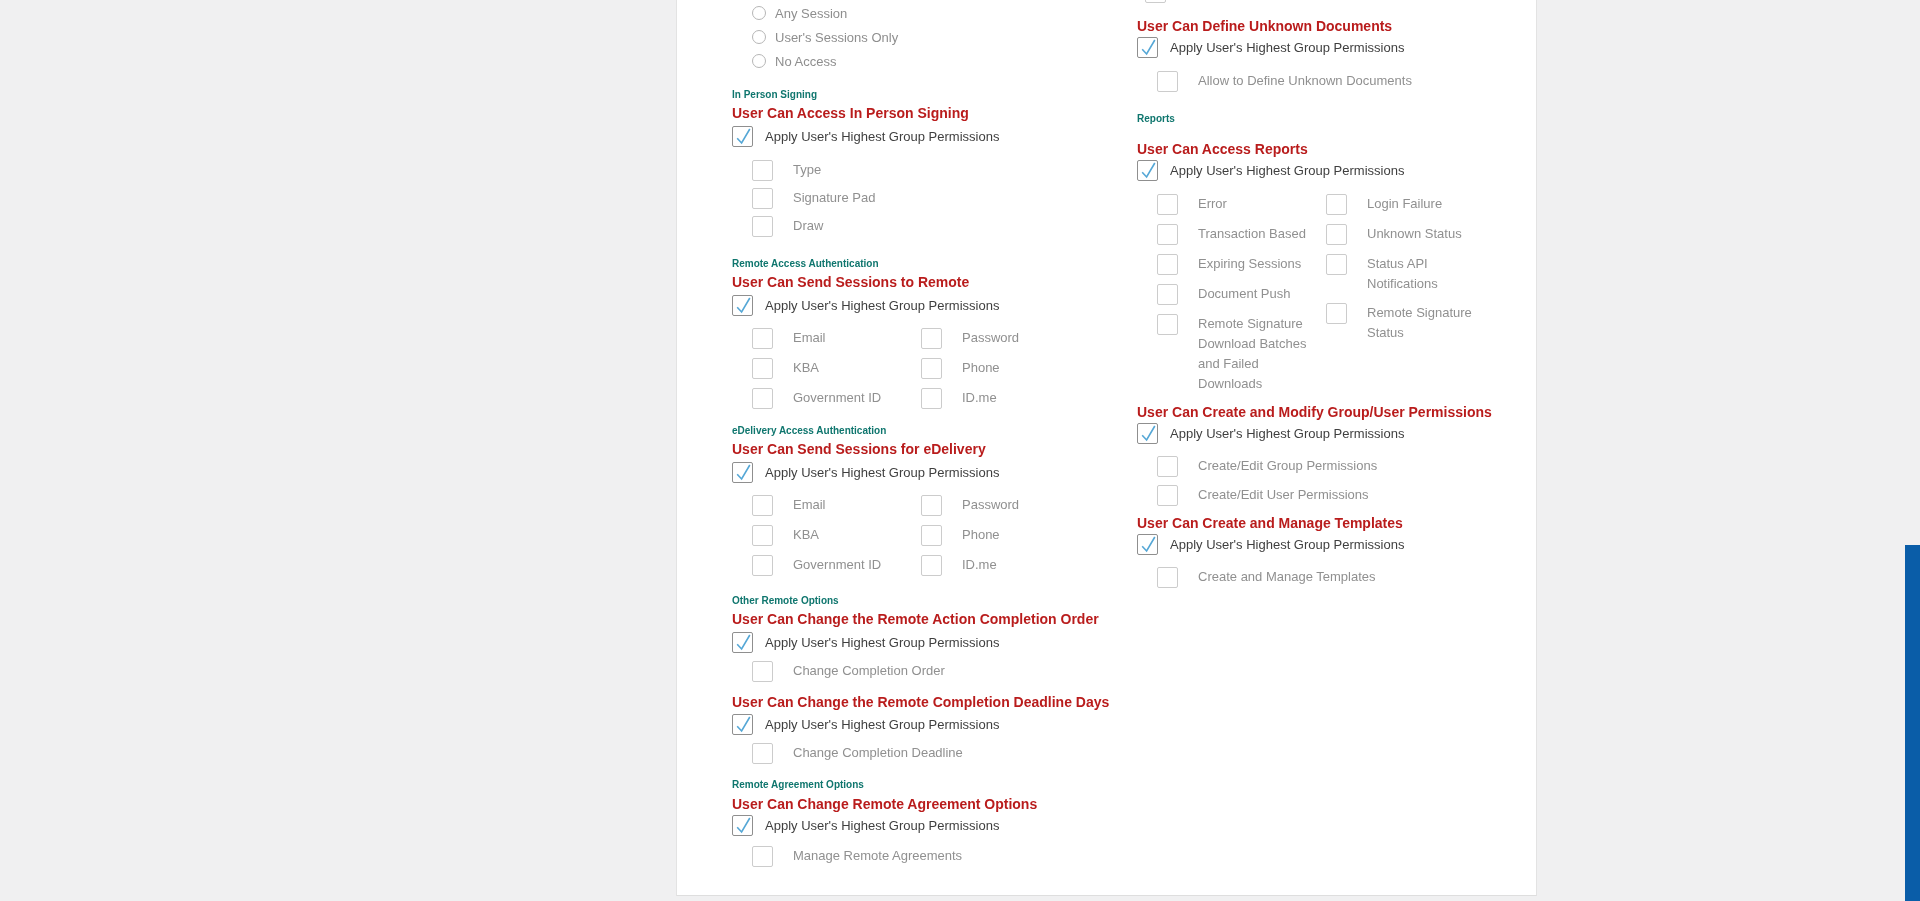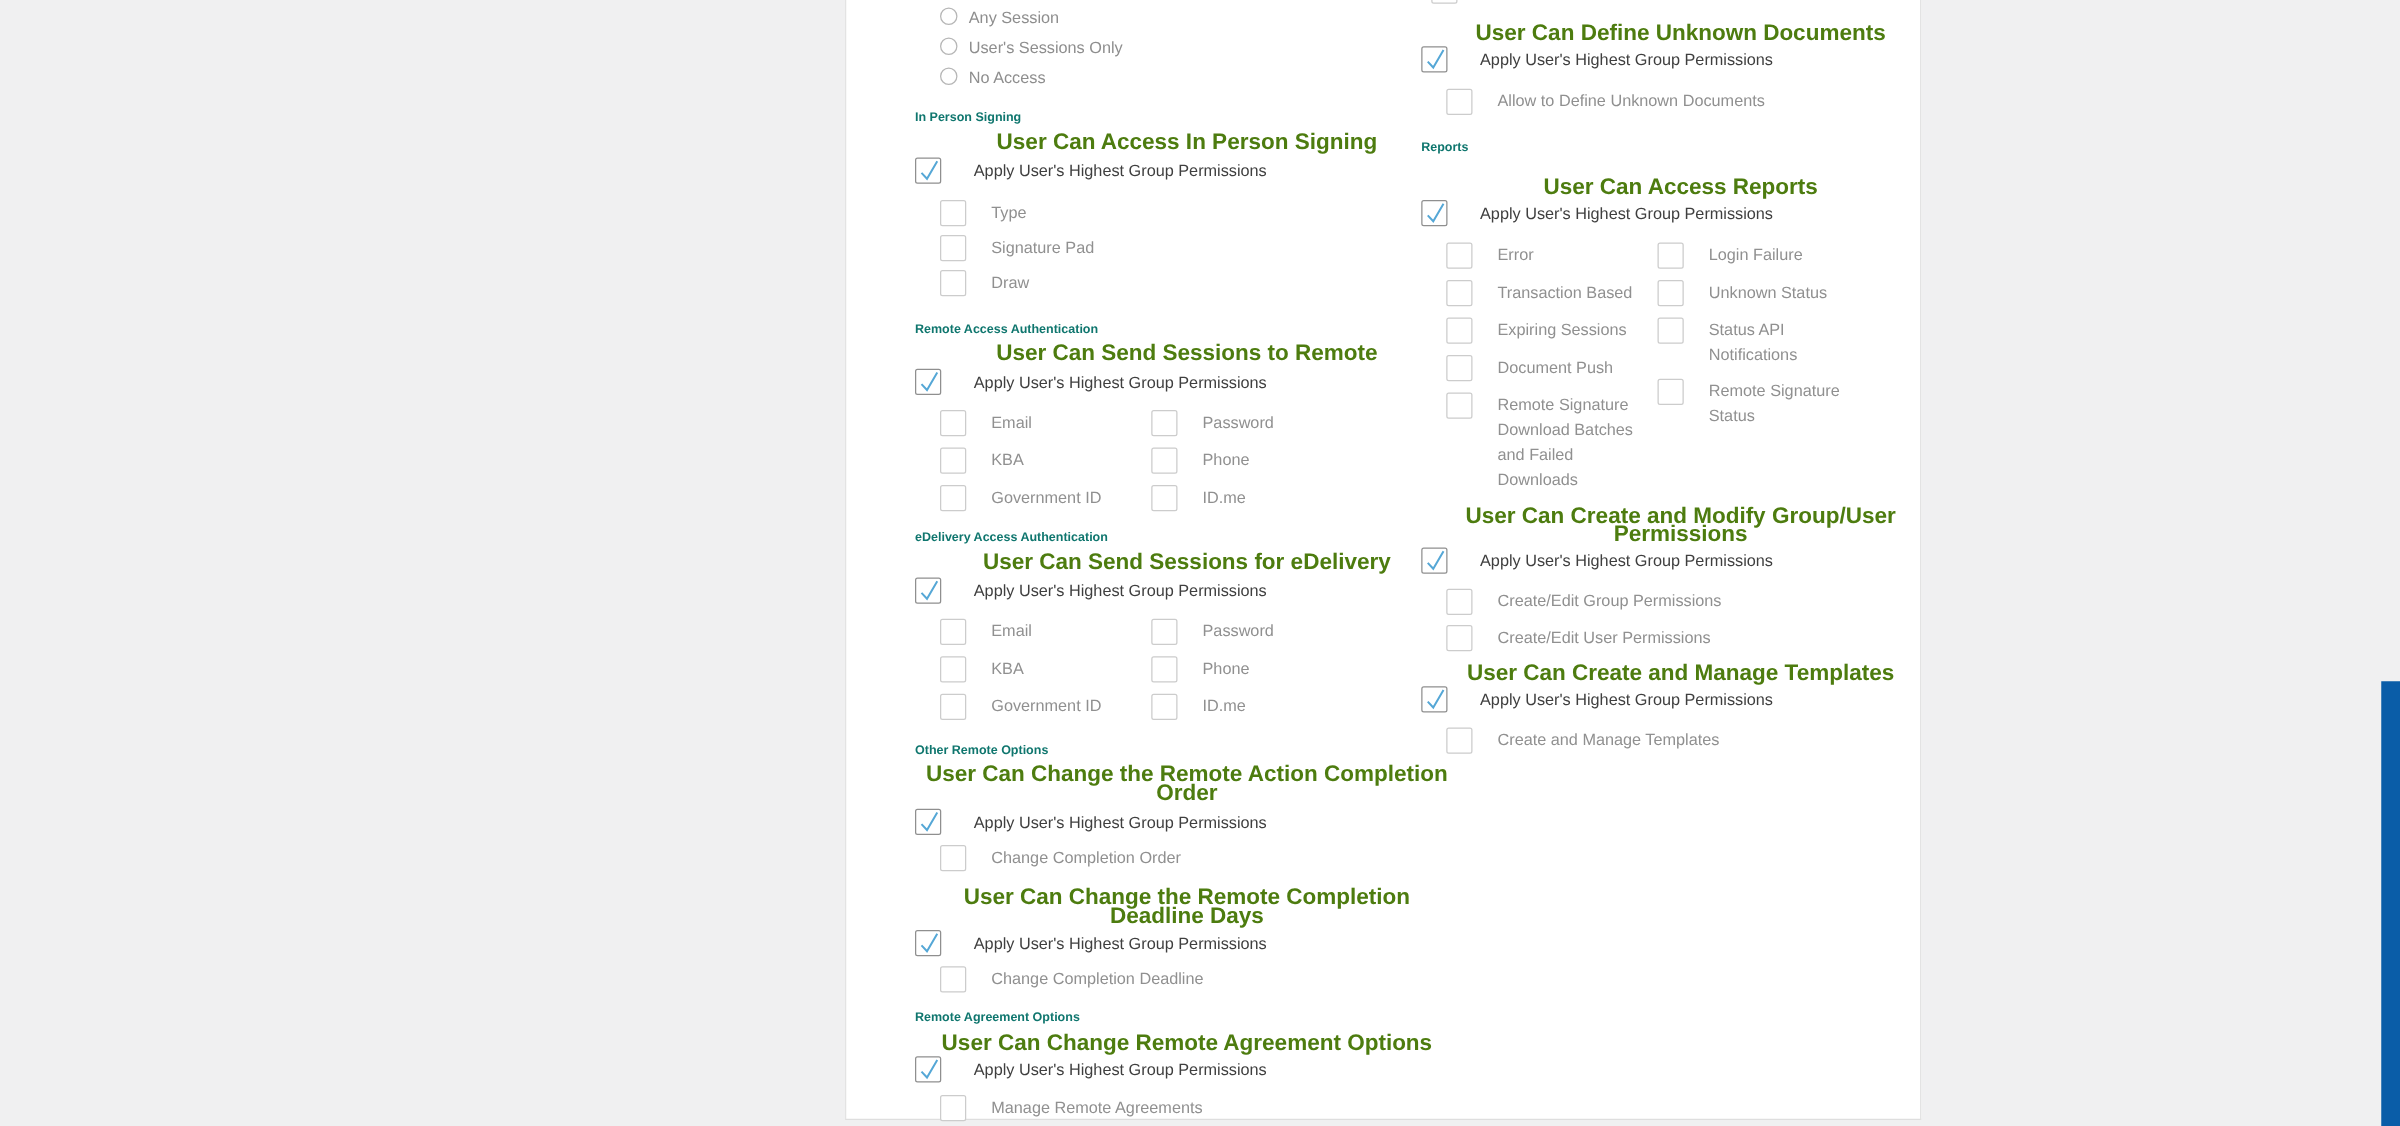--- a/index.html
+++ b/index.html
@@ -12,27 +12,27 @@
   .panel {
     position:absolute; left:676px; top:0; width:861px; height:896px;
     background: var(--panel, #ffffff);
     border-left:1px solid #e3e3e3; border-right:1px solid #e3e3e3; border-bottom:1px solid #dedede;
   }
   .col { position:absolute; top:0; display:flow-root; }
   .col-left  { left:55px;  width:435px; }
   .col-right { left:460px; width:415px; }
 
   .section-title { font-size:10px; line-height:18px; font-weight:700; color:#0f766e; }
-  .perm-title    { font-size:18px; line-height:15px; font-weight:700; color:#4d7c0f;text-align:center; }
+  .perm-title    { font-size:14px; line-height:15px; font-weight:700; color:#b91c1c; }
 
   .radio-row { display:flex; align-items:center; height:24px; gap:9px; padding-left:20px; cursor:pointer; }
   .radio { width:14px; height:14px; border:1.5px solid #b6b6b6; border-radius:50%; background:#fff; flex:none; }
   .radio-label { font-size:13px; color:#8e8e8e; }
 
-  .apply-row { display:flex; align-items:flex-end; gap:26px; cursor:pointer; }
+  .apply-row { display:flex; align-items:flex-end; gap:12px; cursor:pointer; }
   .cb {
     display:block; width:21px; height:21px; flex:none;
     border:1px solid #cccccc; border-radius:2px; background:#fff; position:relative;
   }
   .cb.checked { border-color:#8f8f8f; }
   .cb.checked svg { position:absolute; left:0; top:0; overflow:visible; }
   .apply-label { font-size:13px; line-height:21px; color:#3f3f3f; }
 
   .sub-row { display:flex; align-items:flex-start; gap:20px; cursor:pointer; }
   .sub-label { font-size:13px; line-height:20px; color:#909090; }

